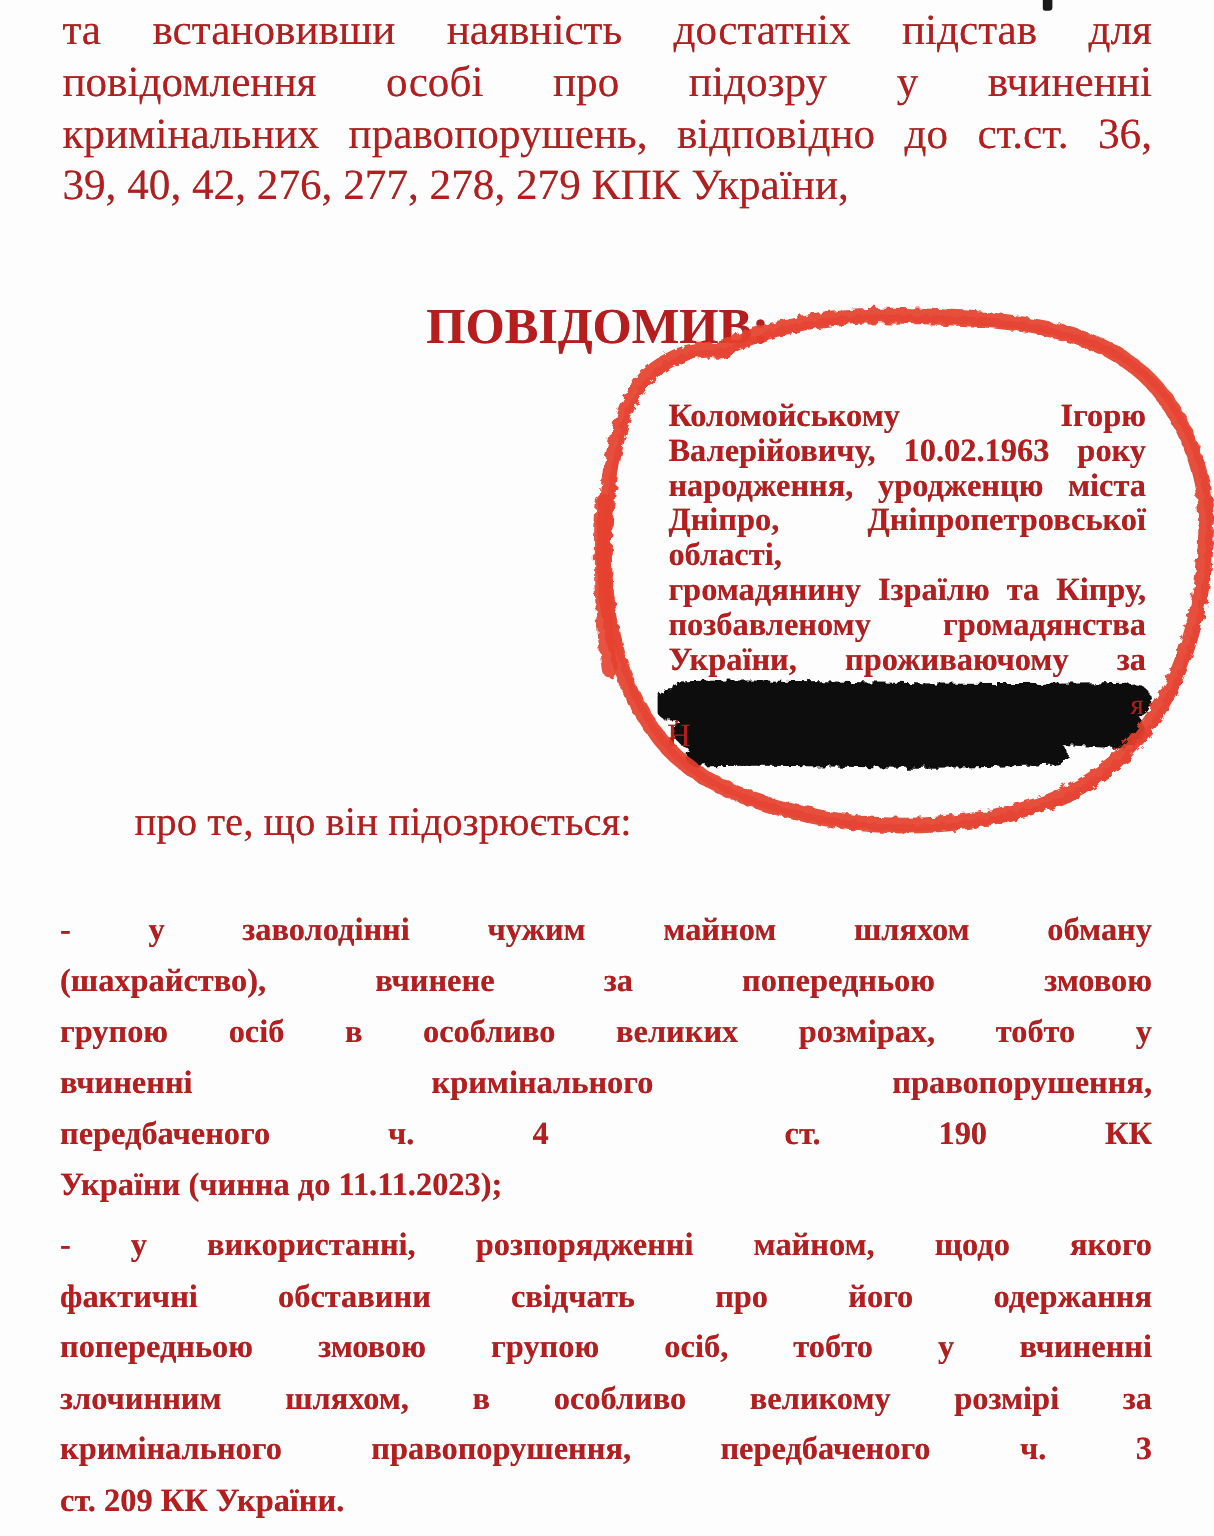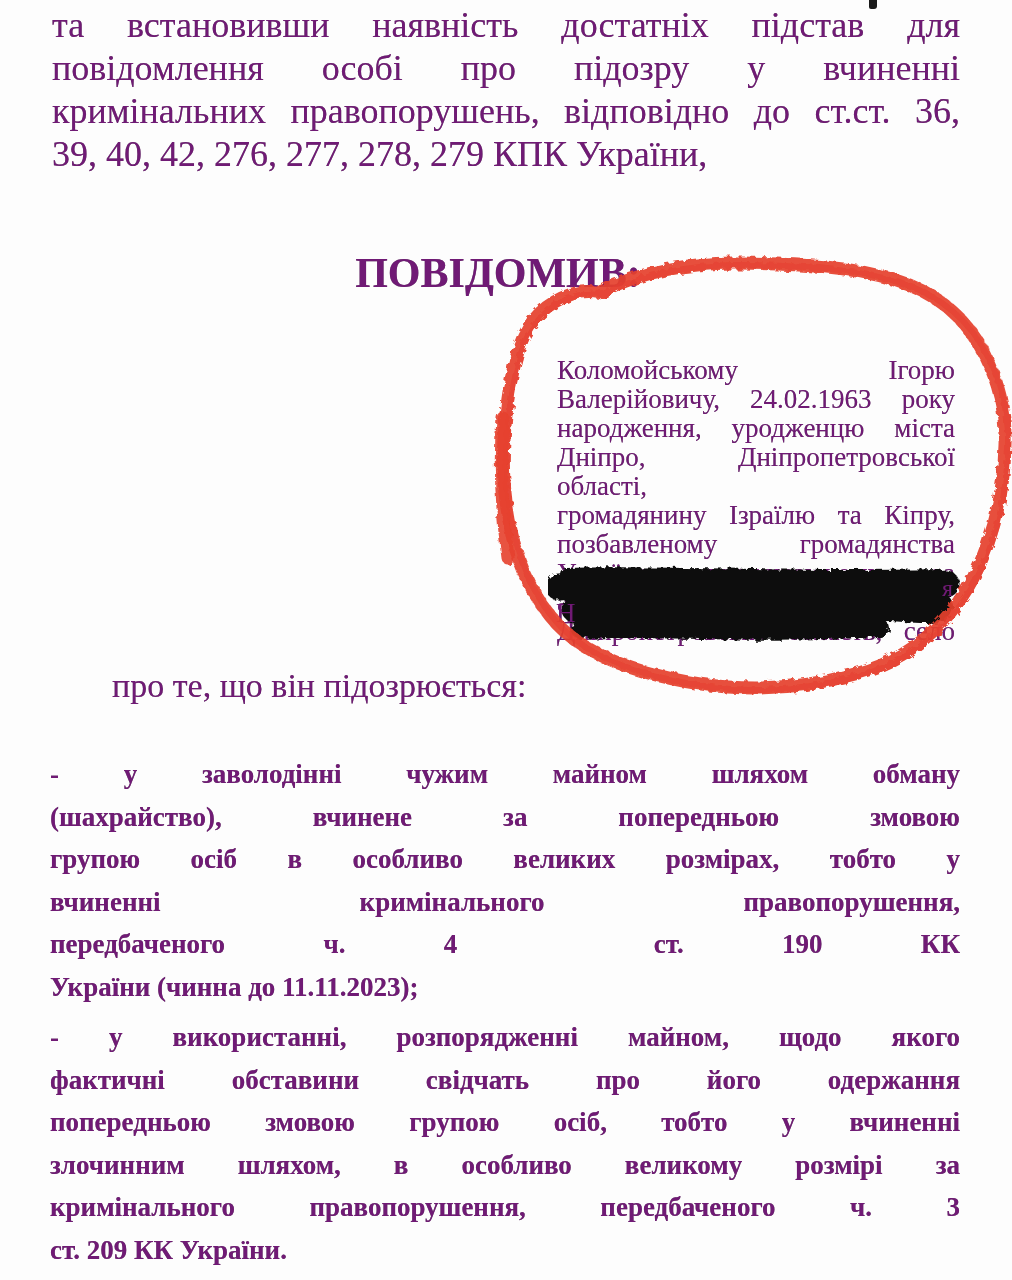--- a/index.html
+++ b/index.html
@@ -1,31 +1,31 @@
 <!DOCTYPE html>
 <html><head>
 <meta charset="utf-8">
 <style>
   html,body { margin:0; padding:0; background:#ffffff; }
   .page {
     position:relative; width:1012px; height:1280px;
     background:#fdfdfd; overflow:hidden;
     font-family:"Liberation Serif", serif;
-    color:#701a75;
+    color:#b91c1c;
   }
   .page * { box-sizing:border-box; }
   .txt { text-shadow:0 0 0.5px rgba(22,22,22,.55); }
 
   .frag { position:absolute; left:869px; top:0; width:8px; height:9px; background:#1a1a1a; border-radius:0 0 3px 2px; }
 
   .intro { position:absolute; left:52px; top:4px; width:908px; font-size:36px; line-height:43px; font-weight:400; }
 
   .h1 { position:absolute; left:0; top:249px; width:996px; text-align:center; font-weight:700; font-size:42px; }
 
-  .suspect { position:absolute; left:557px; top:356px; width:398px; font-size:27px; line-height:29px; font-weight:400; z-index:1; }
+  .suspect { position:absolute; left:557px; top:332px; width:398px; font-size:27px; line-height:29px; font-weight:700; z-index:1; }
 
   .red-letter { position:absolute; z-index:4; font-weight:400; }
   .ya { left:942px; top:575px; font-size:24px; }
   .en { left:556px; top:598px; font-size:27px; }
 
   .h2 { position:absolute; left:112px; top:667px; font-weight:400; font-size:34px; }
 
   .charge { position:absolute; left:50px; width:910px; font-weight:700; font-size:27px; line-height:42.6px; }
   .c1 { top:753px; }
   .c2 { top:1016px; }
@@ -47,21 +47,21 @@
       <div class="line-just">та встановивши наявність достатніх підстав для</div>
       <div class="line-just">повідомлення особі про підозру у вчиненні</div>
       <div class="line-just">кримінальних правопорушень, відповідно до ст.ст. 36,</div>
       <div class="line-left">39, 40, 42, 276, 277, 278, 279 КПК України,</div>
     </div>
 
   <div class="h1 txt">ПОВІДОМИВ:</div>
 
   <div class="suspect txt">
       <div class="line-just">Коломойському Ігорю</div>
-      <div class="line-just">Валерійовичу, 24.02.1963 року</div>
+      <div class="line-just">Валерійовичу, 10.02.1963 року</div>
       <div class="line-just">народження, уродженцю міста</div>
       <div class="line-just">Дніпро, Дніпропетровської області,</div>
       <div class="line-just">громадянину Ізраїлю та Кіпру,</div>
       <div class="line-just">позбавленому громадянства</div>
       <div class="line-just">України, проживаючому за адресою:</div>
       <div class="line-just">Дніпропетровська область, село</div>
     </div>
 
   <span class="red-letter ya txt">я</span>
   <span class="red-letter en txt">Н</span>

